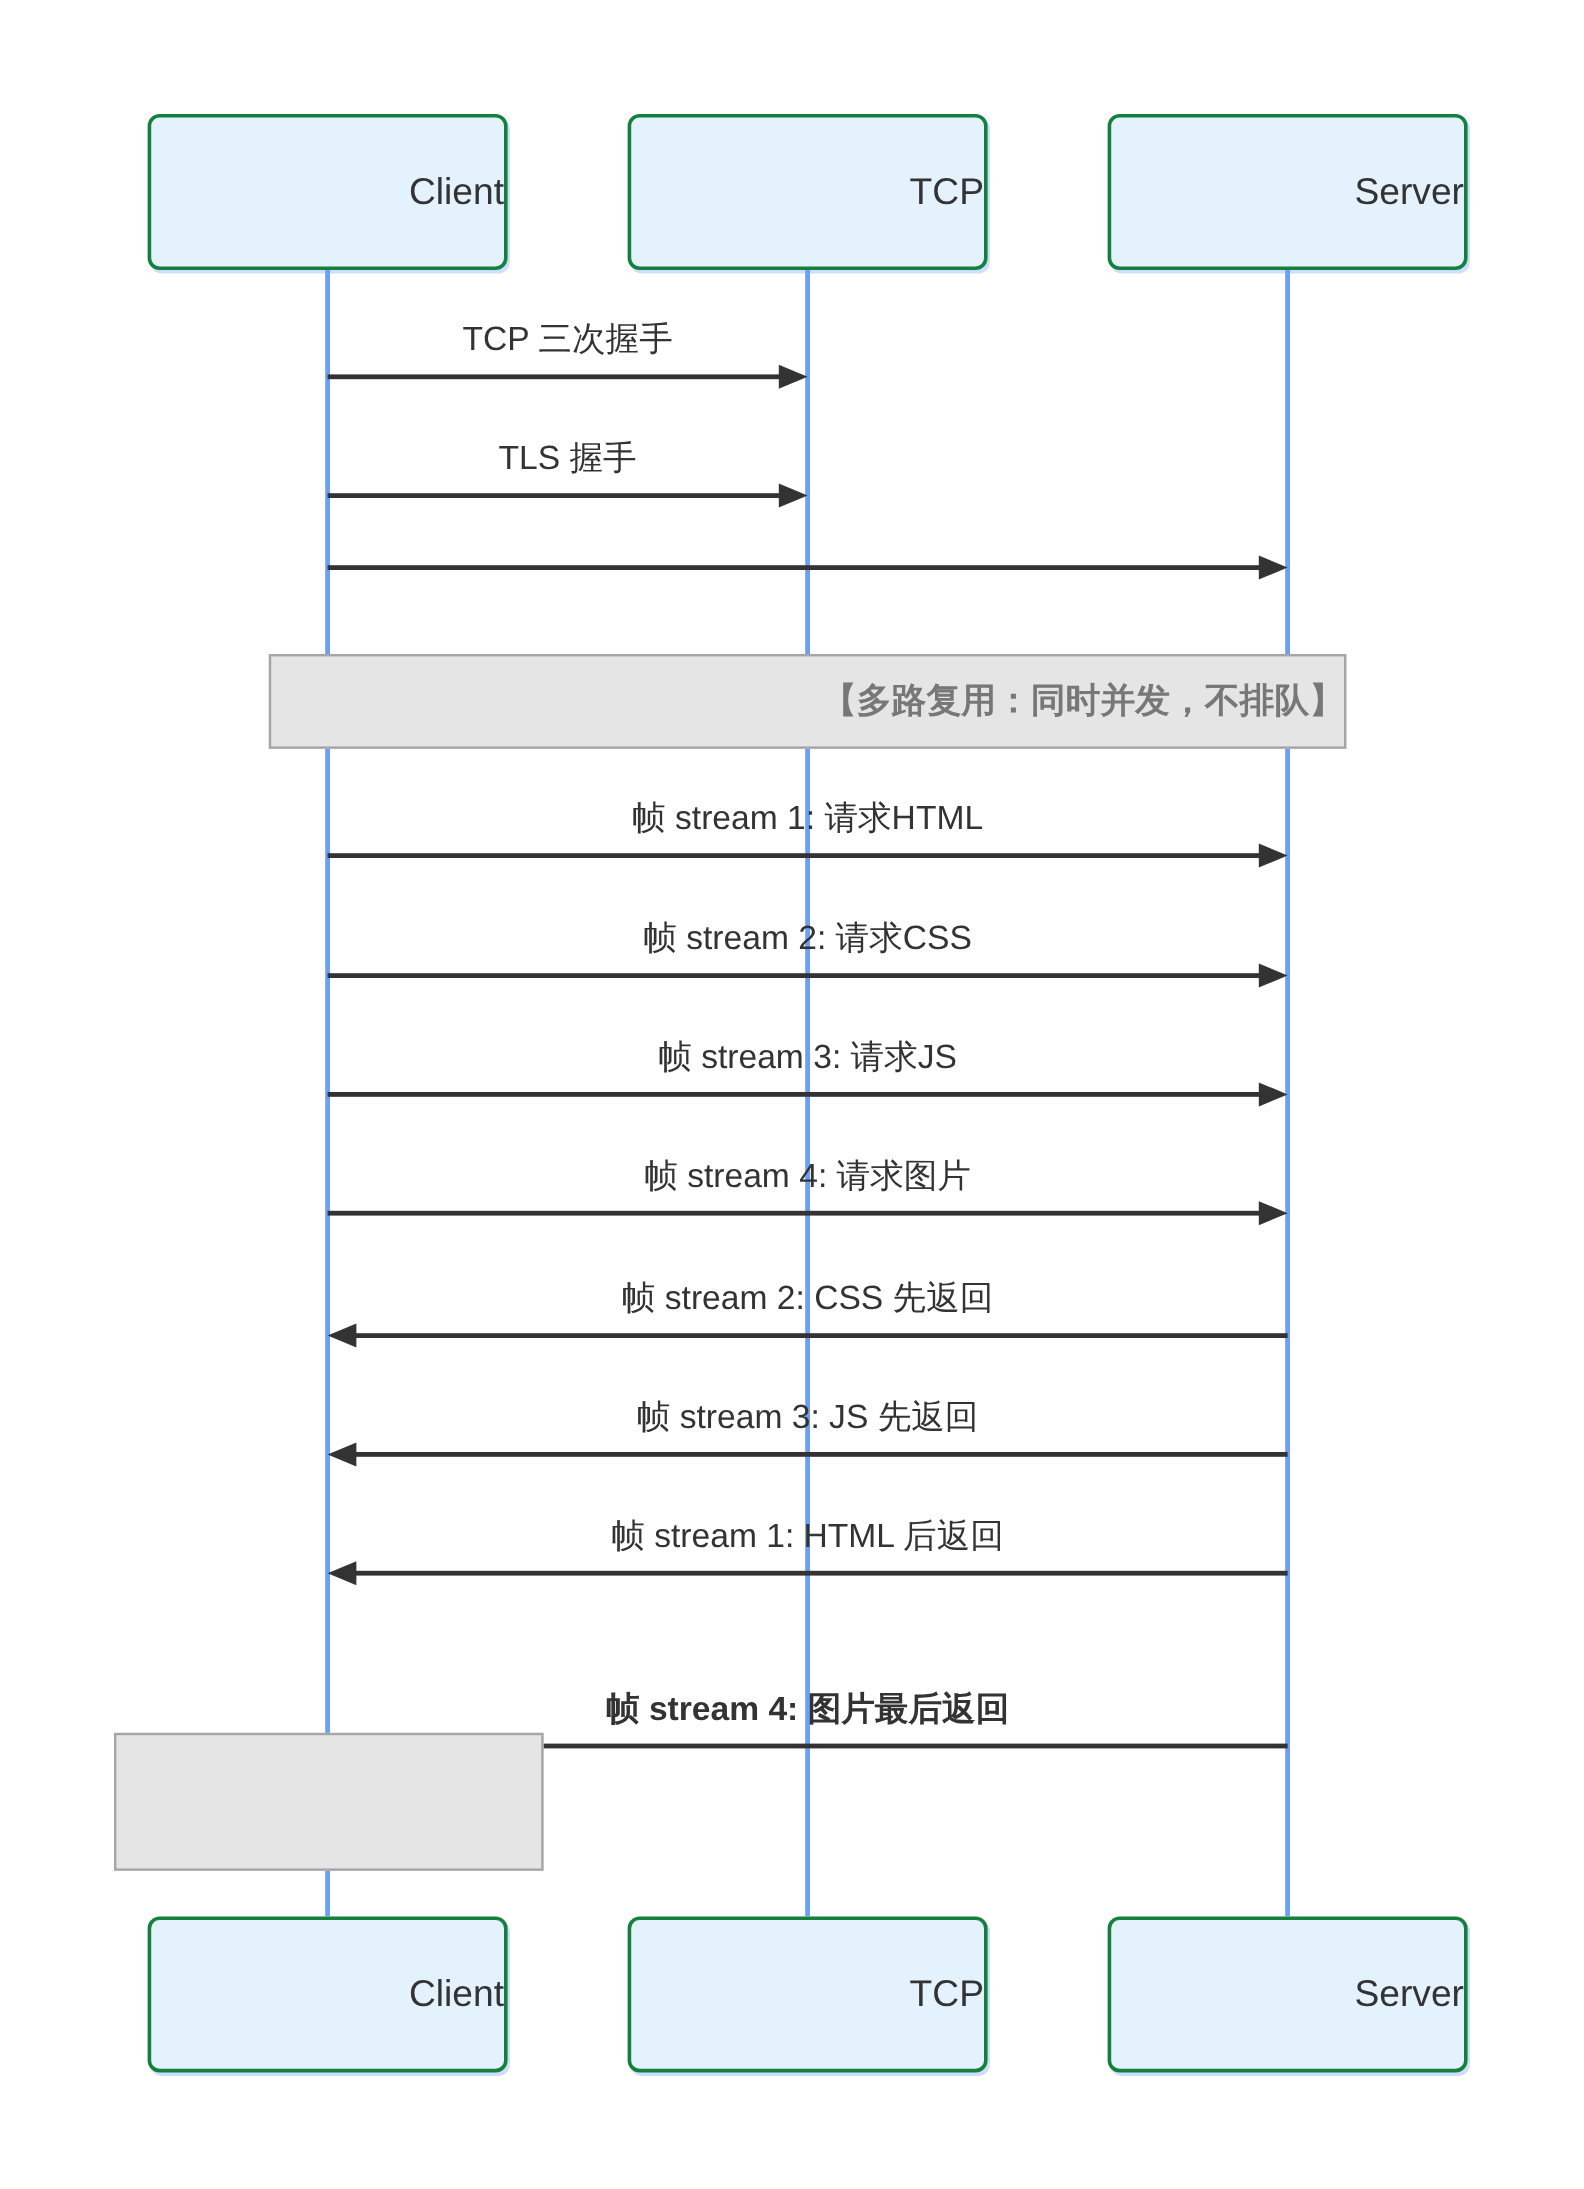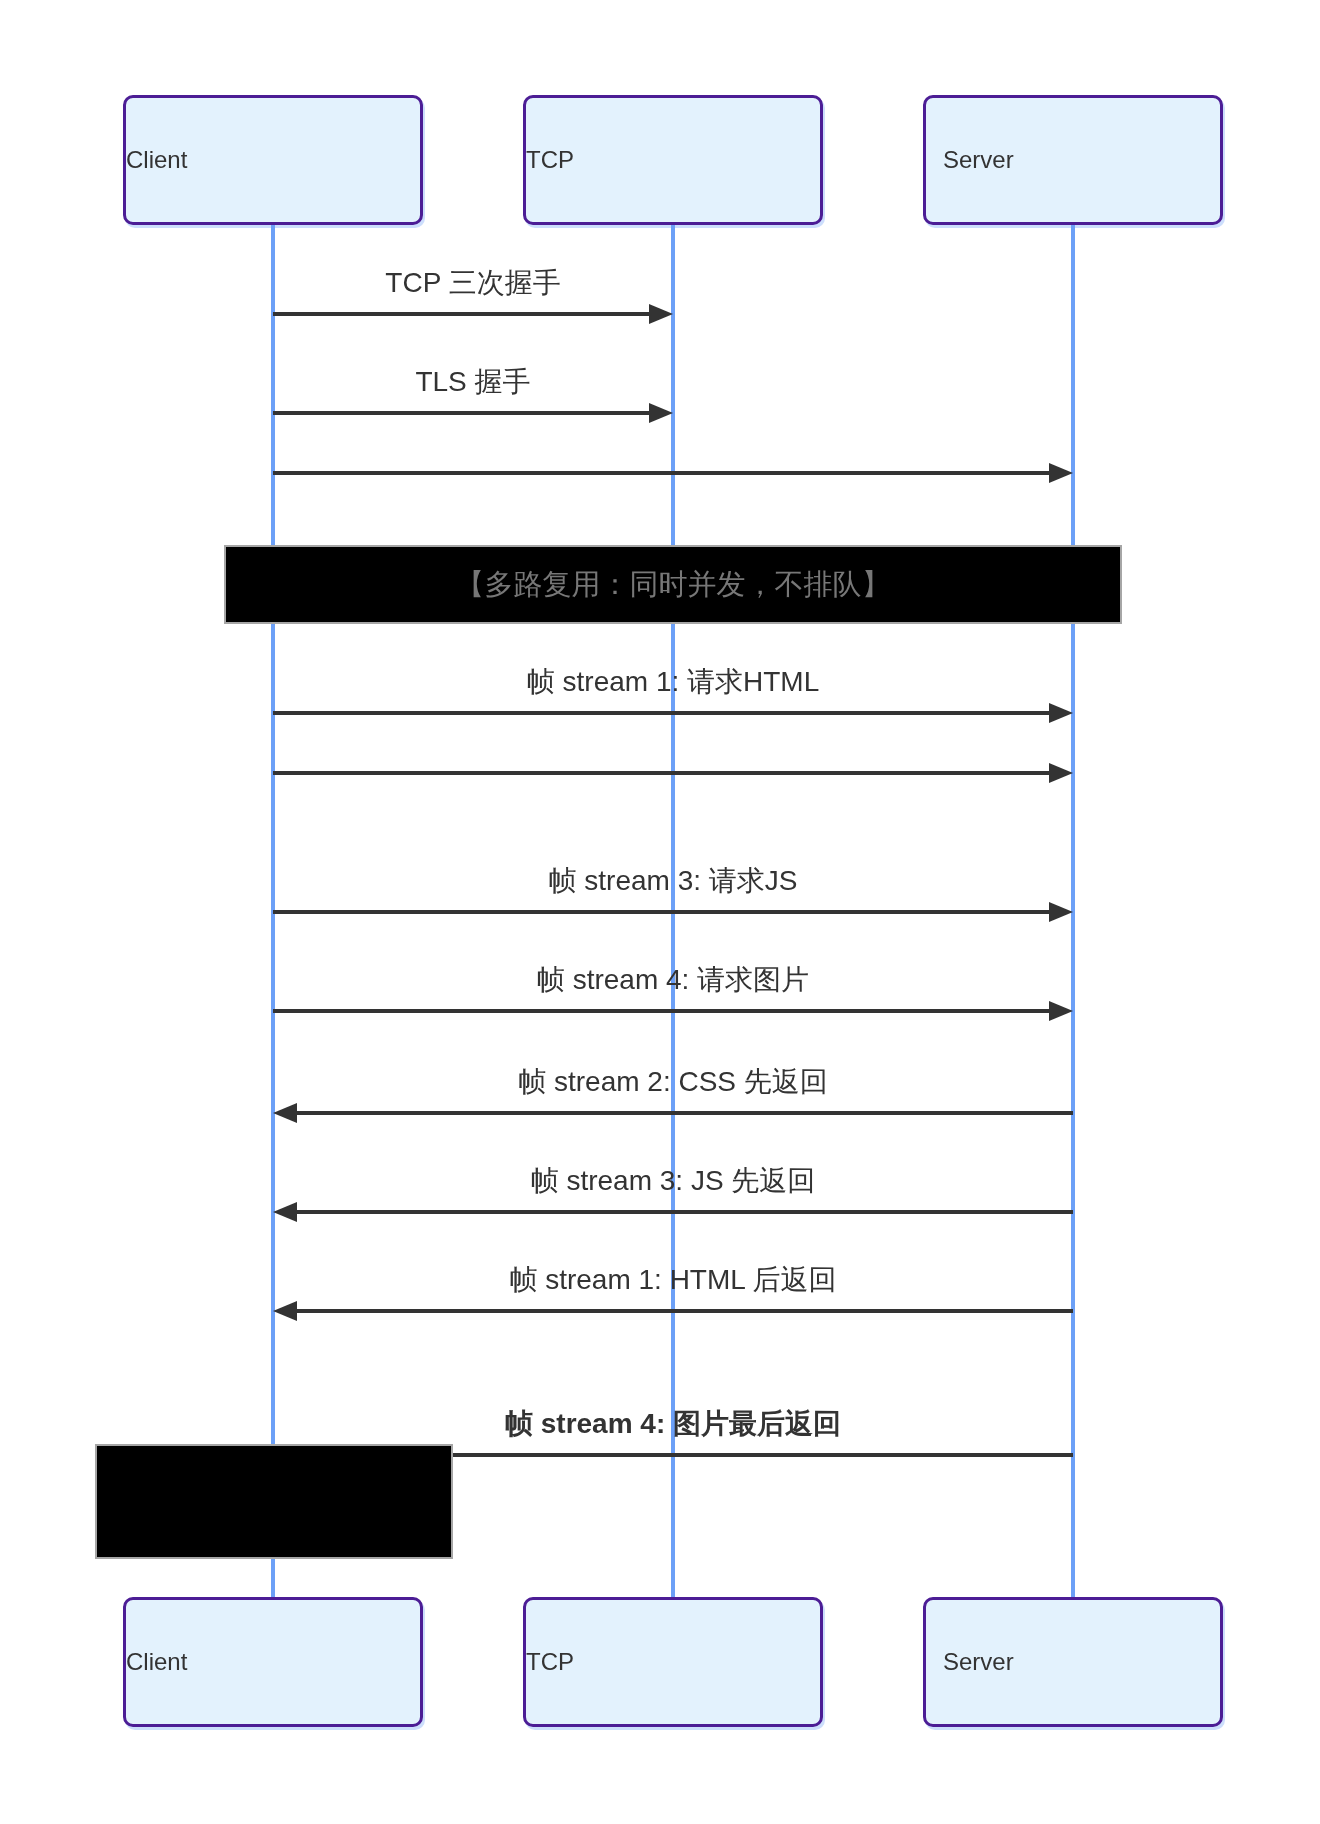--- a/index.html
+++ b/index.html
@@ -5,24 +5,24 @@
   html,body { margin:0; padding:0; background:#ffffff; }
   .canvas {
     position:relative; width:1320px; height:1824px;
     background:#ffffff; overflow:hidden;
     font-family:"Liberation Sans","DejaVu Sans",sans-serif;
   }
 
   
   .actor {
     position:absolute; width:300px; height:130px;
-    background:#e3f2fd; border:3px solid #4c1d95; border-radius:10px;
+    background:#e3f2fd; border:3px solid #15803d; border-radius:10px;
     box-sizing:border-box;
-    display:flex; align-items:center; justify-content:flex-start;
-    font-size:24px; color:#333333;
+    display:flex; align-items:center; justify-content:flex-end;
+    font-size:31px; color:#333333;
     box-shadow:2px 3px 0 rgba(108,160,246,0.35);
   }
   .actor.top    { top:95px; }
   .actor.bottom { top:1597px; }
   .actor.col-client { left:123px; }
   .actor.col-tcp    { left:523px; }
   .actor.col-server { left:923px;padding-left:17px; }
 
   
   .lifeline {
@@ -68,22 +68,22 @@
   .m5  { top:762px; }
   .m6  { top:861px; }
   .m7  { top:960px; }
   .m8  { top:1062px; }
   .m9  { top:1161px; }
   .m10 { top:1260px; }
   .m11 { top:1404px;font-weight:bold; }
 
   
   .note {
-    position:absolute; background:#000000; border:2px solid #a6a6a6;
-    box-sizing:border-box; color:#777777; text-align:center;
+    position:absolute; background:#e5e5e5; border:2px solid #a6a6a6;
+    box-sizing:border-box; color:#777777; text-align:right;font-weight:bold;
   }
   .note-wide {
     left:224px; top:545px; width:898px; height:79px;
     font-size:29px; line-height:75px; white-space:nowrap;
   }
   .note-left {
     left:95px; top:1444px; width:358px; height:115px;
     font-size:29px; line-height:48px; padding-top:8px;
   }
   .note-left span { display:block; }
@@ -133,20 +133,21 @@
   </div>
 
   <div class="msg m4 span-cs dir-right">
     <div class="msg-label">帧 stream 1: 请求HTML</div>
     <div class="line-row">
         <div class="shaft"></div>
         <div class="head"></div>
       </div>
   </div>
   <div class="msg m5 span-cs dir-right">
+    <div class="msg-label">帧 stream 2: 请求CSS</div>
     <div class="line-row">
         <div class="shaft"></div>
         <div class="head"></div>
       </div>
   </div>
   <div class="msg m6 span-cs dir-right">
     <div class="msg-label">帧 stream 3: 请求JS</div>
     <div class="line-row">
         <div class="shaft"></div>
         <div class="head"></div>

